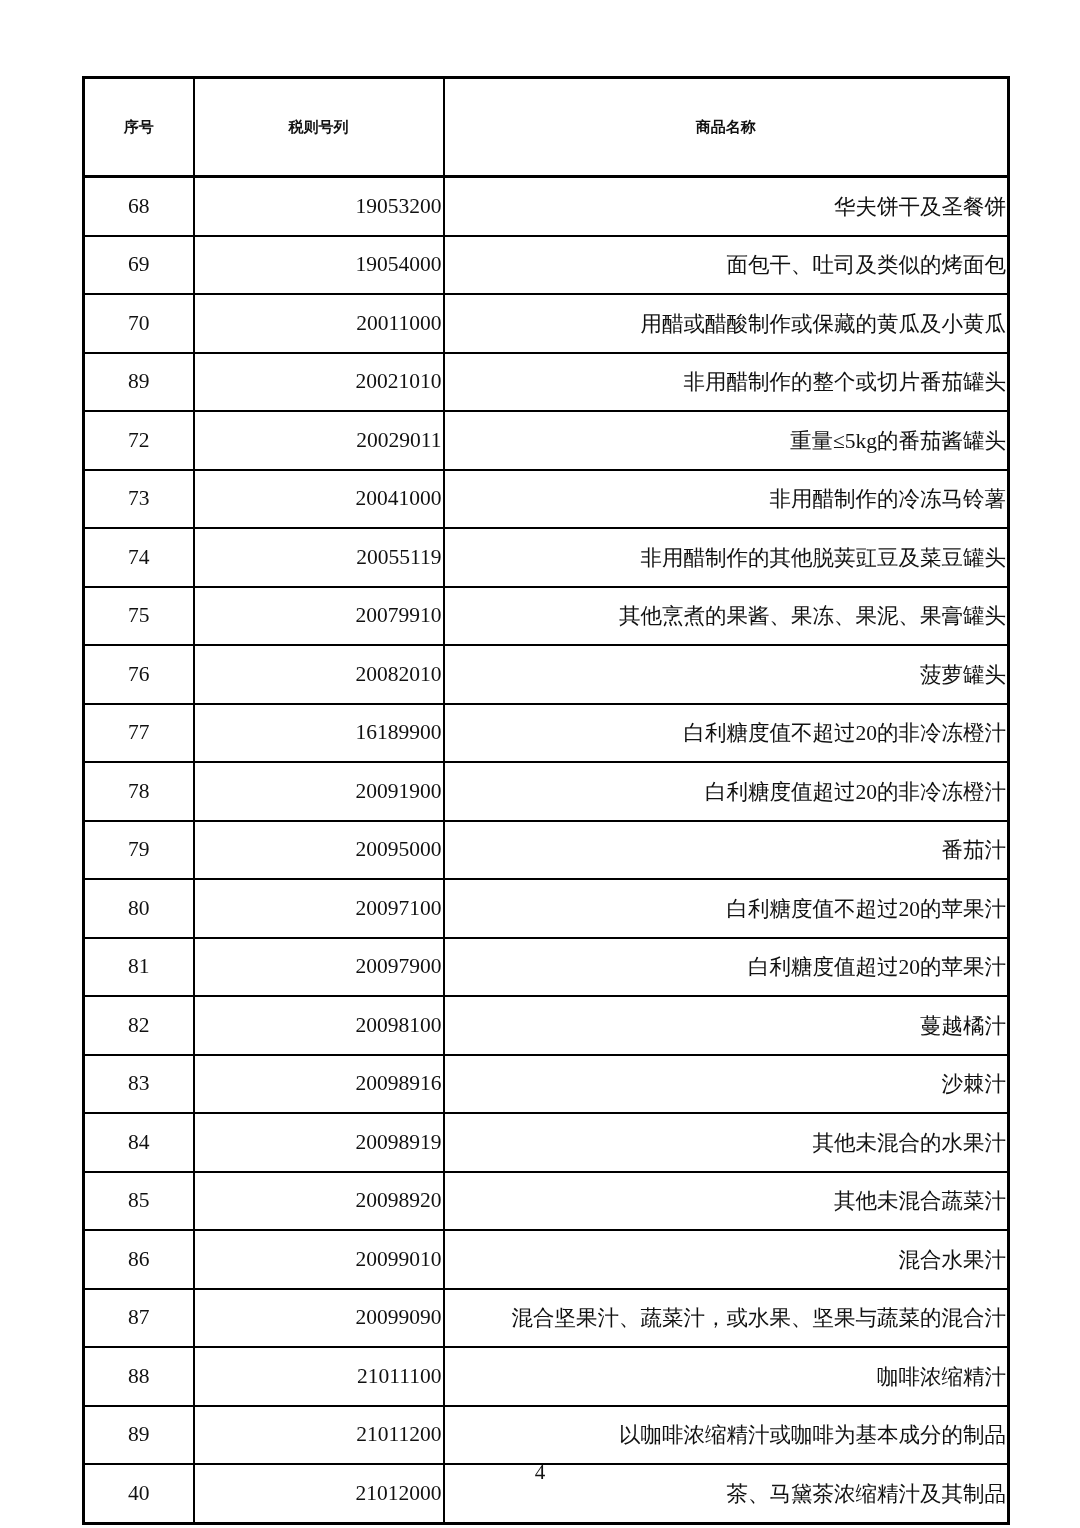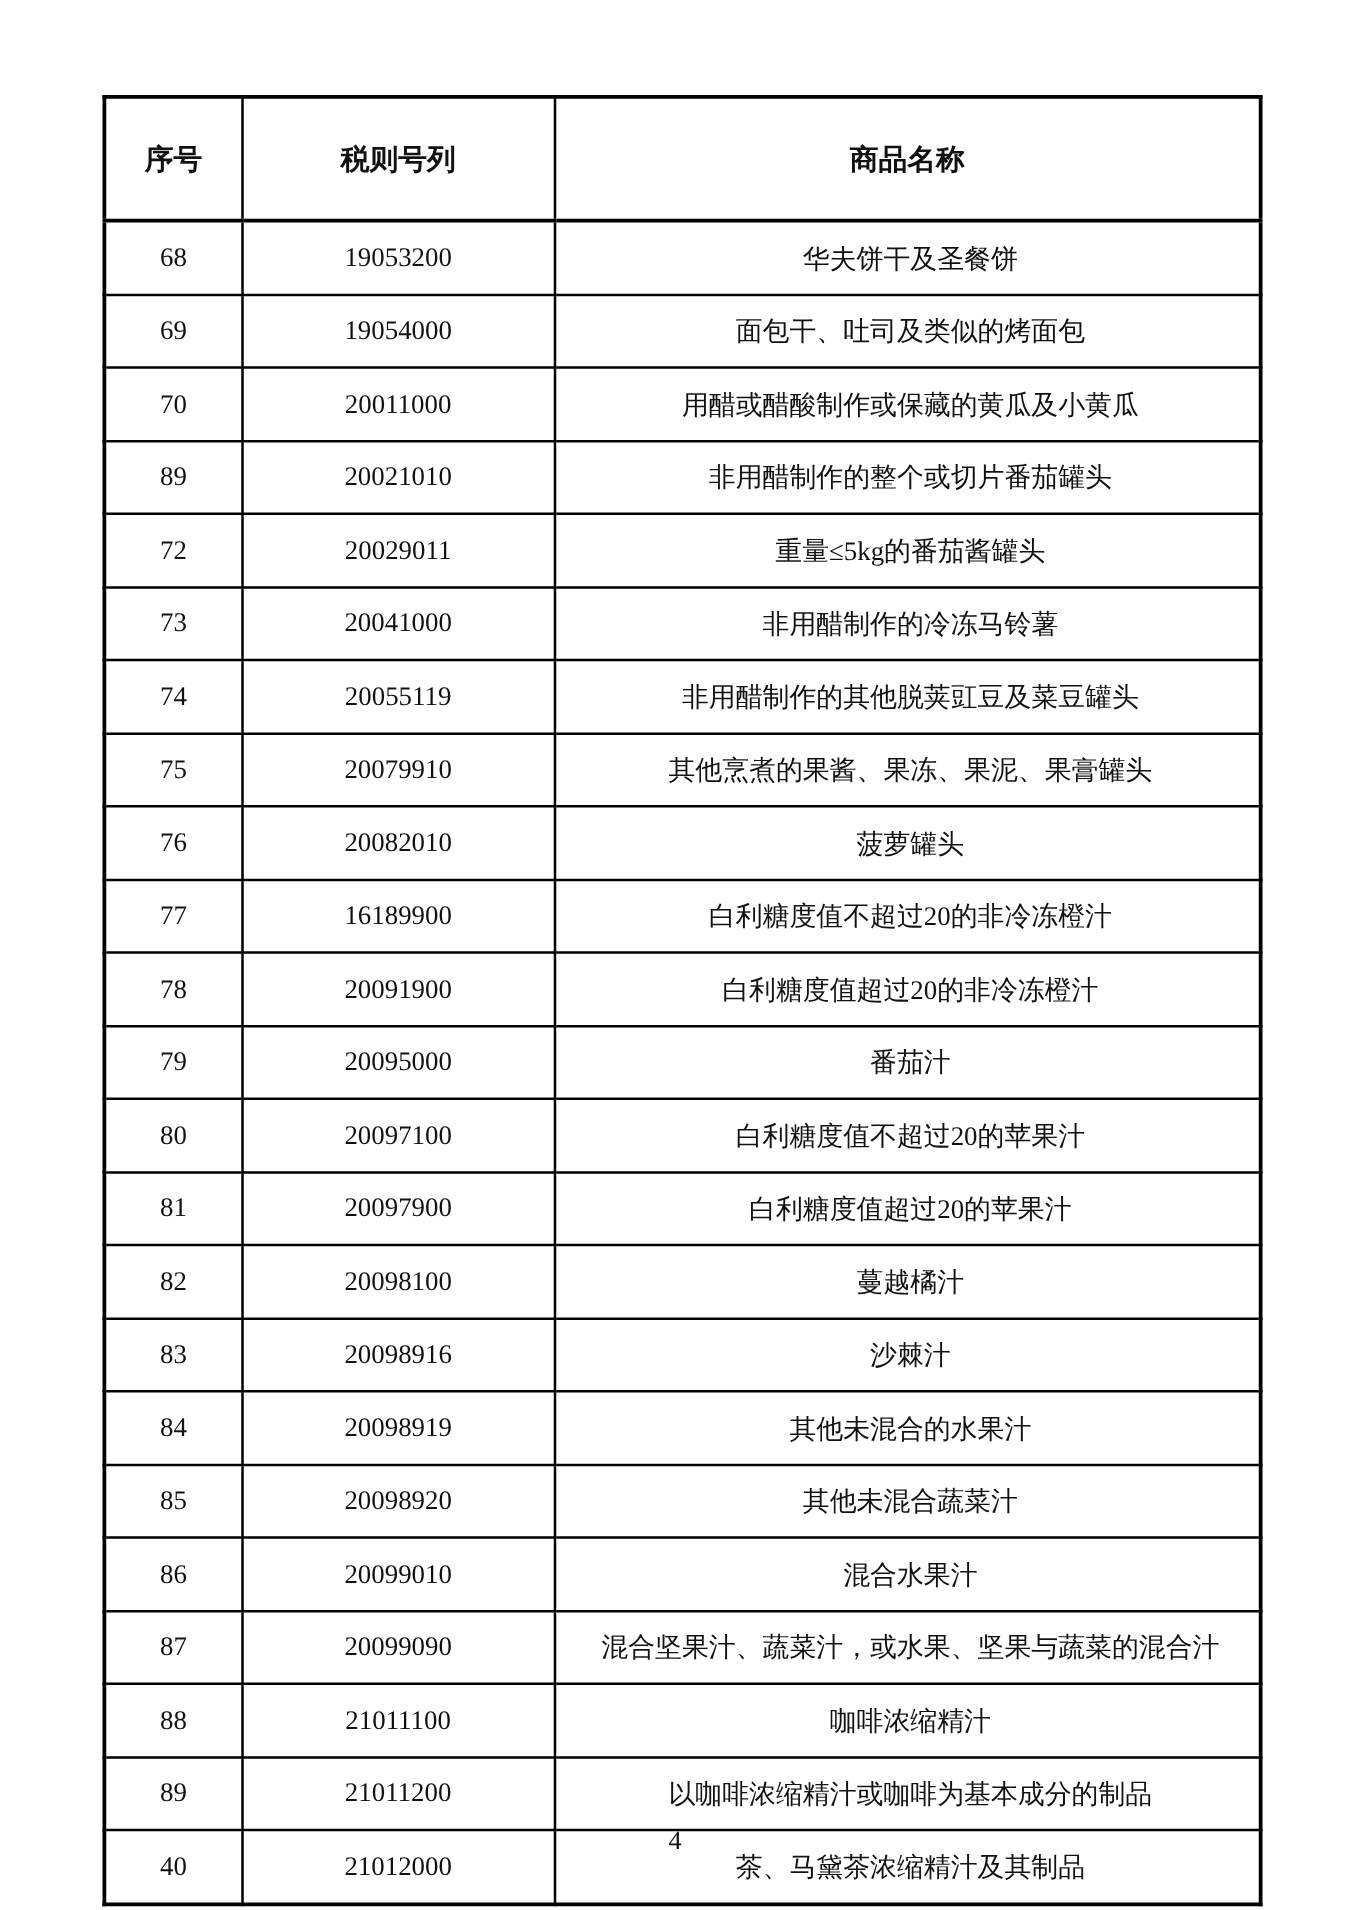--- a/index.html
+++ b/index.html
@@ -25,35 +25,35 @@
   }
   .doc-table th,
   .doc-table td {
     border: 2px solid #000000;
     vertical-align: middle;
     overflow: hidden;
     white-space: nowrap;
   }
   .doc-table thead th {
     height: 94px;
-    font-size: 23px;
+    font-size: 15px;
     font-weight: bold;
     text-align: center;
     border-bottom: 3px solid #000000;
   }
   .doc-table tbody td {
     height: 54.5px;
     font-size: 21.5px;
   }
   .col-no   { width: 110px; }
   .col-code { width: 250px; }
   .col-name { width: 565px; }
   td.c-no   { text-align: center; }
-  td.c-code { text-align: center; }
-  td.c-name { text-align: center; padding-left: 6px; }
+  td.c-code { text-align: right; }
+  td.c-name { text-align: right; padding-left: 6px; }
   .page-number {
     position: absolute;
     top: 1460px;
     left: 0;
     width: 1080px;
     text-align: center;
     font-size: 21px;
     color: #111111;
   }
 </style>

